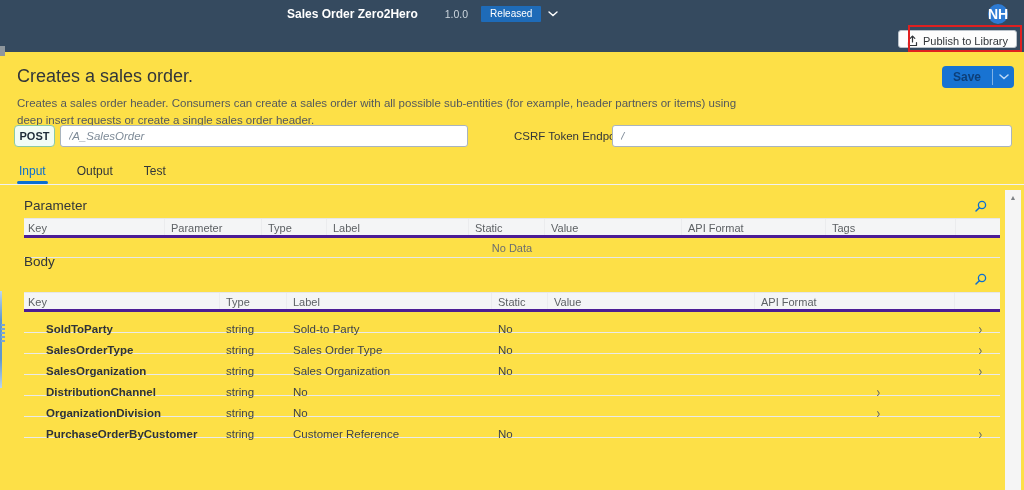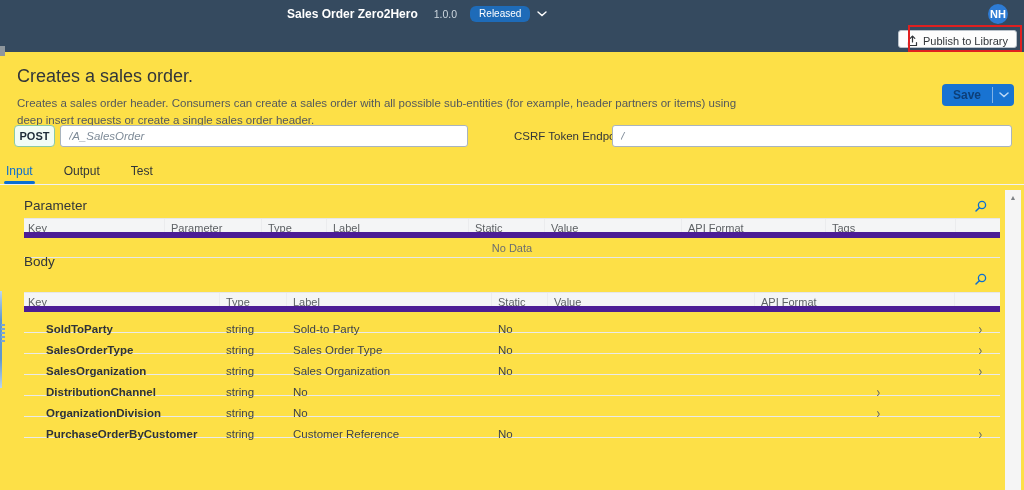--- a/index.html
+++ b/index.html
@@ -4,55 +4,55 @@
 <style>
   * { box-sizing: border-box; margin: 0; padding: 0; }
   html,body { width:1024px; height:490px; }
   body { font-family: "Liberation Sans", "DejaVu Sans", sans-serif; background:#fff; }
   #screen { position:relative; width:1024px; height:490px; background:#fde047; overflow:hidden; }
 
   
   .shellbar { position:absolute; left:0; top:0; width:1024px; height:52px; background:#354a5f; }
   .title-group { position:absolute; left:287px; top:0; height:27px; display:flex; align-items:center; }
   .shell-title { color:#fff; font-weight:bold; font-size:12px; }
-  .shell-version { color:#cdd6de; font-size:10.5px; margin-left:16px; }
-  .status-pill { margin-left:13px; background:#1e6bb8; color:#fff; font-size:10px; padding:2px 9px 3px; border-radius:6px; display:flex; align-items:center; }
+  .shell-version { color:#cdd6de; font-size:10.5px; margin-left:27px; }
+  .status-pill { margin-left:13px; background:#1e6bb8; color:#fff; font-size:10px; padding:2px 9px 3px; border-radius:1px; display:flex; align-items:center; }
   .status-chevron { margin-left:7px; display:flex; align-items:center; }
-  .avatar { position:absolute; right:16px; top:4px; width:20px; height:20px; border-radius:50%; background:#2d7bd4; color:#fff; font-size:11px; font-weight:bold; display:flex; align-items:center; justify-content:center; }
+  .avatar { position:absolute; right:16px; top:4px; width:20px; height:20px; border-radius:50%; background:#2d7bd4; color:#fff; font-size:14px; font-weight:bold; display:flex; align-items:center; justify-content:center; }
   .publish-btn { position:absolute; right:7px; top:30px; height:18px; background:#fdfdfd; border:1px solid #b9c1c9; border-radius:3px; display:flex; align-items:flex-end; gap:5px; padding:0 8px; font-size:11px; color:#32363a; cursor:pointer; }
   .annotation-box { position:absolute; left:908px; top:25px; width:114px; height:27px; border:2px solid #e02020; pointer-events:none; }
   .left-corner-tab { position:absolute; left:0; top:46px; width:5px; height:10px; background:#8f979d; }
 
   
   .page-heading { position:absolute; left:17px; top:66px; font-size:18px; color:#32363a;text-align:right; }
   .page-desc { position:absolute; left:17px; top:95px; width:740px; font-size:11.5px; line-height:1.45; color:#54585c; }
-  .save-split { position:absolute; right:10px; top:84px; height:22px; display:flex; background:#1873d2; border-radius:4px; overflow:hidden; }
+  .save-split { position:absolute; right:10px; top:66px; height:22px; display:flex; background:#1873d2; border-radius:4px; overflow:hidden; }
   .save-main { padding:0 11px; font-size:12px; font-weight:bold; color:#0d3f79; display:flex; align-items:center; cursor:pointer; }
   .save-divider { width:1px; background:rgba(255,255,255,.45); margin:3px 0; }
   .save-arrow { width:21px; display:flex; align-items:center; justify-content:center; cursor:pointer; }
 
   
   .method-badge { position:absolute; left:14px; top:125px; width:41px; height:22px; line-height:20px; text-align:center; background:#f2fcf6; border:1px solid #8cc9a4; border-radius:4px; font-size:11px; font-weight:bold; color:#1d2b38; }
   .endpoint-input { position:absolute; left:60px; top:125px; width:408px; height:22px; border:1px solid #a9b4be; border-radius:3px; font-size:11.5px; padding:0 8px; color:#32363a; outline:none; font-family:"Liberation Sans",sans-serif; }
   .csrf-label { position:absolute; left:514px; top:130px; font-size:11.5px; color:#32363a; }
   .csrf-input { position:absolute; left:612px; top:125px; width:400px; height:22px; border:1px solid #a9b4be; border-radius:3px; font-size:11.5px; padding:0 8px; color:#32363a; outline:none; font-family:"Liberation Sans",sans-serif; }
   input::placeholder { font-style:italic; color:#7e8b98; opacity:1; }
 
   
-  .tabs { position:absolute; left:0; top:158px; width:1024px; height:27px; display:flex; gap:27px; padding-left:4px; border-bottom:1px solid #f0f1f2; }
+  .tabs { position:absolute; left:0; top:158px; width:1024px; height:27px; display:flex; gap:27px; padding-left:17px; border-bottom:1px solid #f0f1f2; }
   .tab { font-size:12px; color:#32363a; display:flex; align-items:center; position:relative; cursor:pointer; padding:0 2px; }
   .tab.active { color:#0a6ed1; }
   .tab.active::after { content:""; position:absolute; left:0; right:0; bottom:0; height:3px; background:#0a6ed1; border-radius:2px; }
 
   
   .section-title { position:absolute; left:24px; font-size:13.5px; color:#32363a; }
   .search-btn { position:absolute; left:972px; width:16px; height:16px; cursor:pointer; display:flex; align-items:center; justify-content:center; }
 
   .tbl { position:absolute; left:24px; width:976px; }
-  .tbl-header { display:flex; height:20px; background:#f4f5f6; border-top:1px solid #e6e7e8; border-bottom:6px solid #4c1d95; }
+  .tbl-header { display:flex; height:20px; background:#f4f5f6; border-top:1px solid #e6e7e8; border-bottom:3px solid #4c1d95; }
   .tbl-header .cell { font-size:11px; color:#5d6165; line-height:18px; border-right:1px solid #ebecee; }
   .cell { padding-left:6px; overflow:hidden; white-space:nowrap; }
   .cell.first { padding-left:4px; }
   .tbl-row { display:flex; height:21px; align-items:center; border-bottom:1px solid #e9eaeb; cursor:pointer; }
   .tbl-row .cell { font-size:11.5px; color:#3f4348;margin-top:13px; }
   .key-cell { font-weight:bold; color:#2f3338 !important; padding-left:22px; }
   .nodata-row { height:20px; display:flex; align-items:center; justify-content:center; font-size:11px; color:#6a6d70; border-bottom:1px solid #e6e7e8; }
   .chev-cell { display:flex; align-items:center; justify-content:center; }
   .row-chevron { font-size:14px; color:#5d6165; line-height:1; transform:scaleX(0.8); }
 

